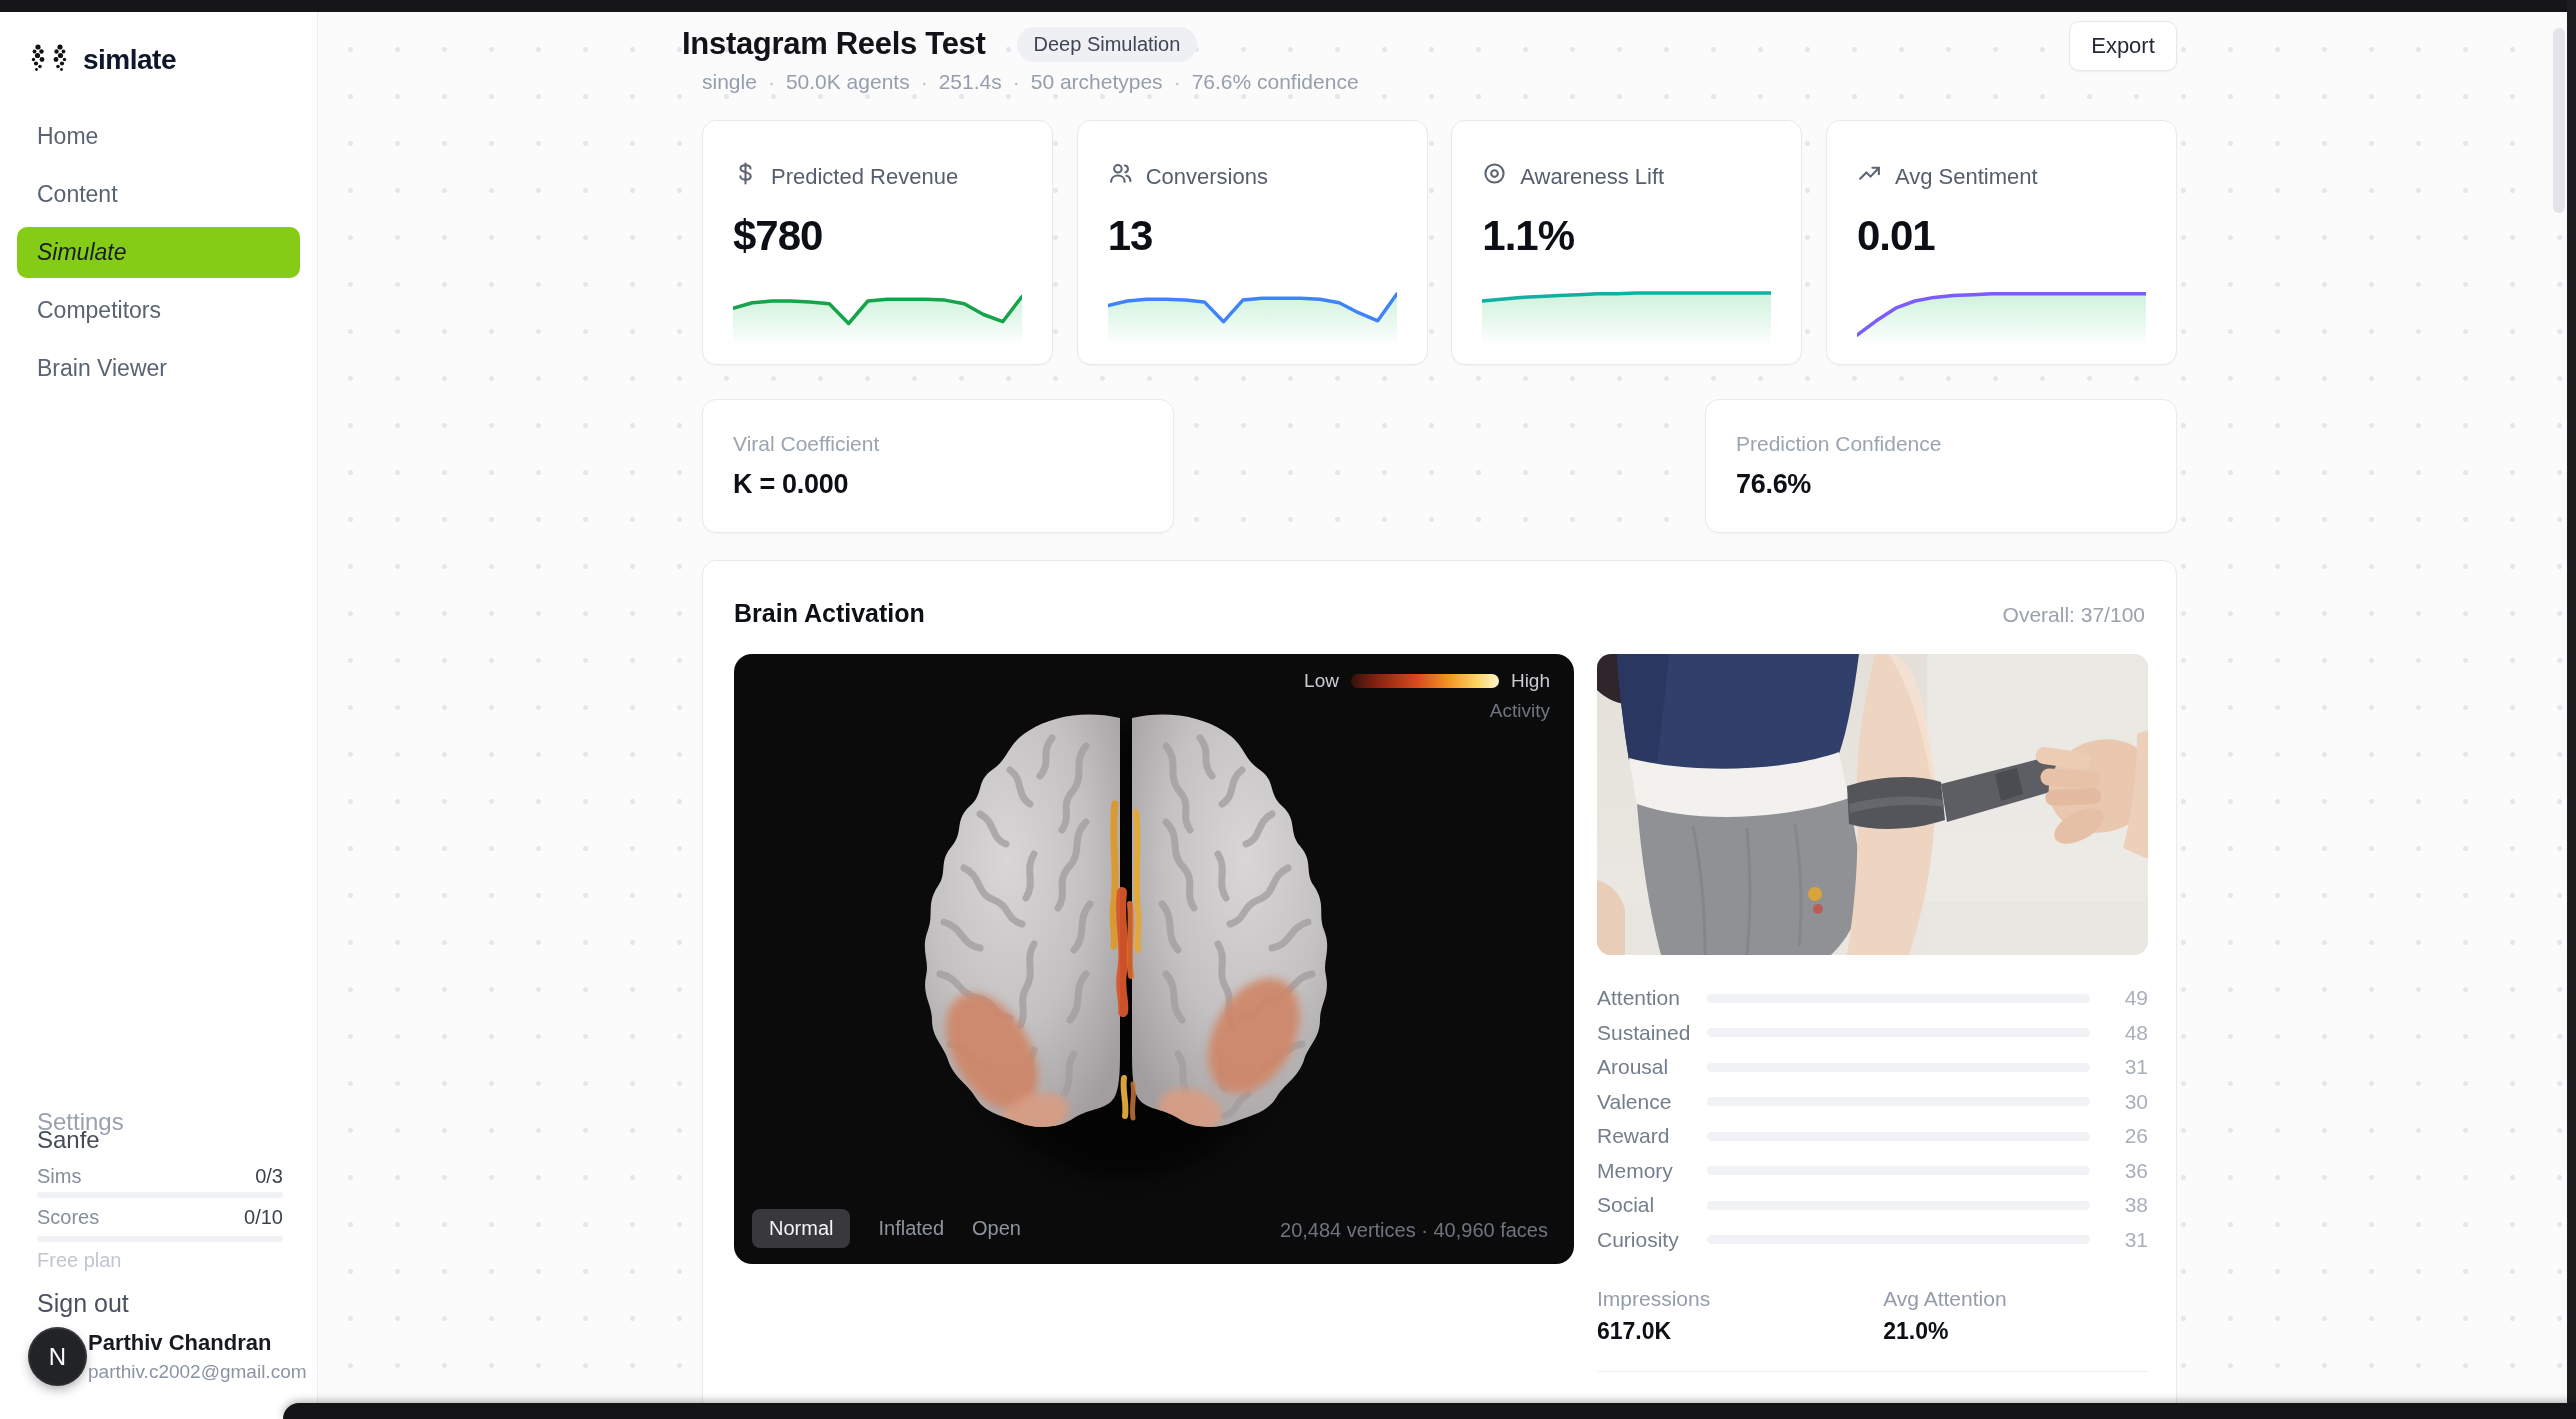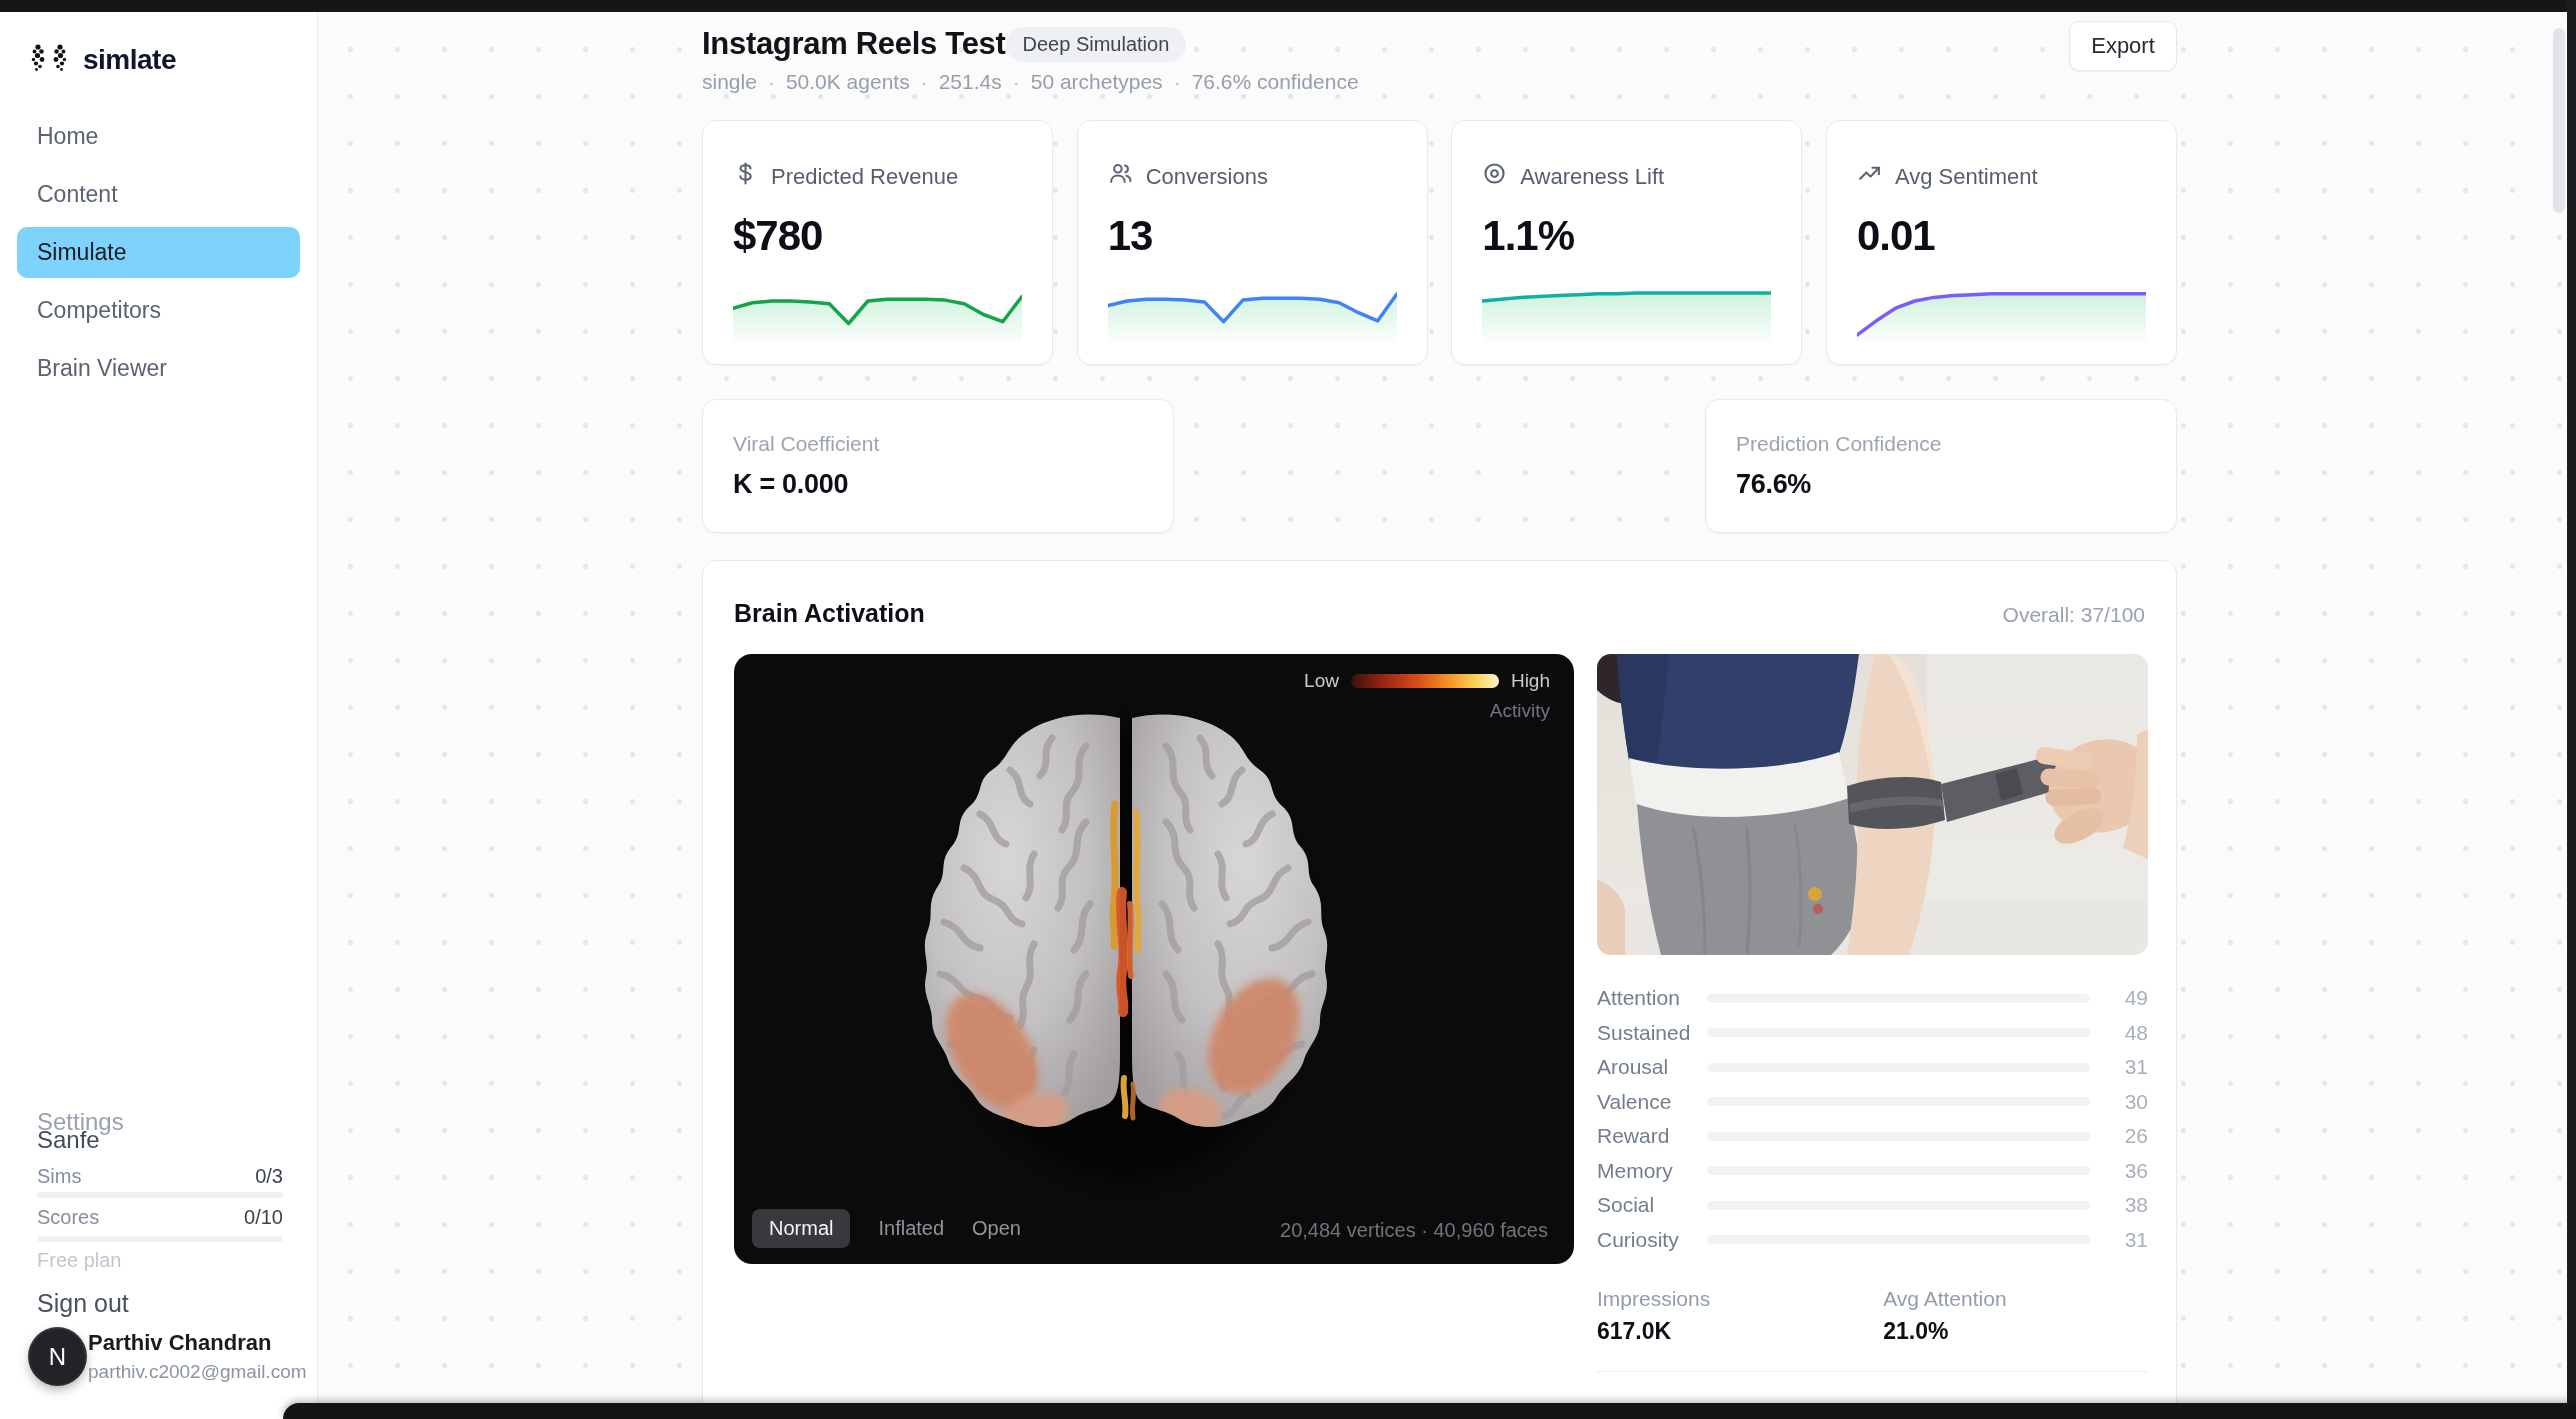--- a/index.html
+++ b/index.html
@@ -19,21 +19,21 @@
                    border-radius:6px; z-index:75; }
 
   
   .sidebar { position:absolute; left:0; top:12px; bottom:0; width:318px; background:#ffffff;
              border-right:1px solid #ececf0; z-index:10; }
   .brand { position:absolute; top:30px; left:30px; display:flex; align-items:center; gap:13px; }
   .brand-name { font-size:28px; font-weight:700; letter-spacing:-0.5px; color:#0f172a; }
   .nav { position:absolute; top:99px; left:17px; right:17px; }
   .nav-item { height:51px; margin-bottom:7px; display:flex; align-items:center; padding-left:20px;
               font-size:23px; color:#596372; border-radius:10px; cursor:pointer; }
-  .nav-item.active { background:#7dd3fc; color:#191c22; font-weight:400; }
+  .nav-item.active { background:#84cc16; color:#191c22; font-weight:400;font-style:italic; }
   .side-abs { position:absolute; left:37px; right:34px; }
   .settings-title { top:1062px; font-size:24px; color:#99a1ae;margin-top:34px; }
   .workspace      { top:1114px; font-size:24px; color:#434b59; }
   .quota-row  { display:flex; justify-content:space-between; font-size:20px; }
   .quota-row .q-label { color:#848e9c; }
   .quota-row .q-value { color:#3c4350; }
   .q-sims   { top:1153px; }
   .q-scores { top:1194px; }
   .quota-bar { height:6px; background:#eff1f4; border-radius:3px; }
   .qb1 { top:1180px; } .qb2 { top:1224px; }
@@ -46,21 +46,21 @@
   .user-meta { margin-left:3px; }
   .user-name  { font-size:22px; font-weight:700; color:#171a20; }
   .user-email { font-size:19px; color:#8b94a2; margin-top:5px; }
 
   
   .content { position:absolute; left:318px; top:12px; right:9px; bottom:0; z-index:1;
              background-image:radial-gradient(#e4e7ec 2.2px, transparent 2.7px);
              background-size:47px 47px; background-position:9px 14px; }
   .abs { position:absolute; }
 
-  .title-row { left:384px; top:14px; display:flex; align-items:center; gap:0; }
+  .title-row { left:364px; top:14px; display:flex; align-items:center; gap:31px; }
   .page-title { font-size:31px; font-weight:700; letter-spacing:-0.3px; color:#111319; }
   .badge { background:#eef0f3; color:#3e4555; font-size:20px; padding:6px 17px; border-radius:999px; }
   .meta-row { left:384px; top:58px; display:flex; align-items:center; font-size:21px; color:#959eac; }
   .meta-sep { margin:0 11px; color:#b6bdc8; }
   .export-btn { left:1751px; top:9px; width:108px; height:50px; background:#fff; border:1px solid #e6e8ec;
                 border-radius:10px; display:flex; align-items:center; justify-content:center;
                 font-size:22px; color:#252b36; box-shadow:0 1px 2px rgba(16,24,40,.05); cursor:pointer; }
 
   .card { background:#fff; border:1px solid #e8eaee; border-radius:14px;
           box-shadow:0 1px 2px rgba(16,24,40,.04); }

